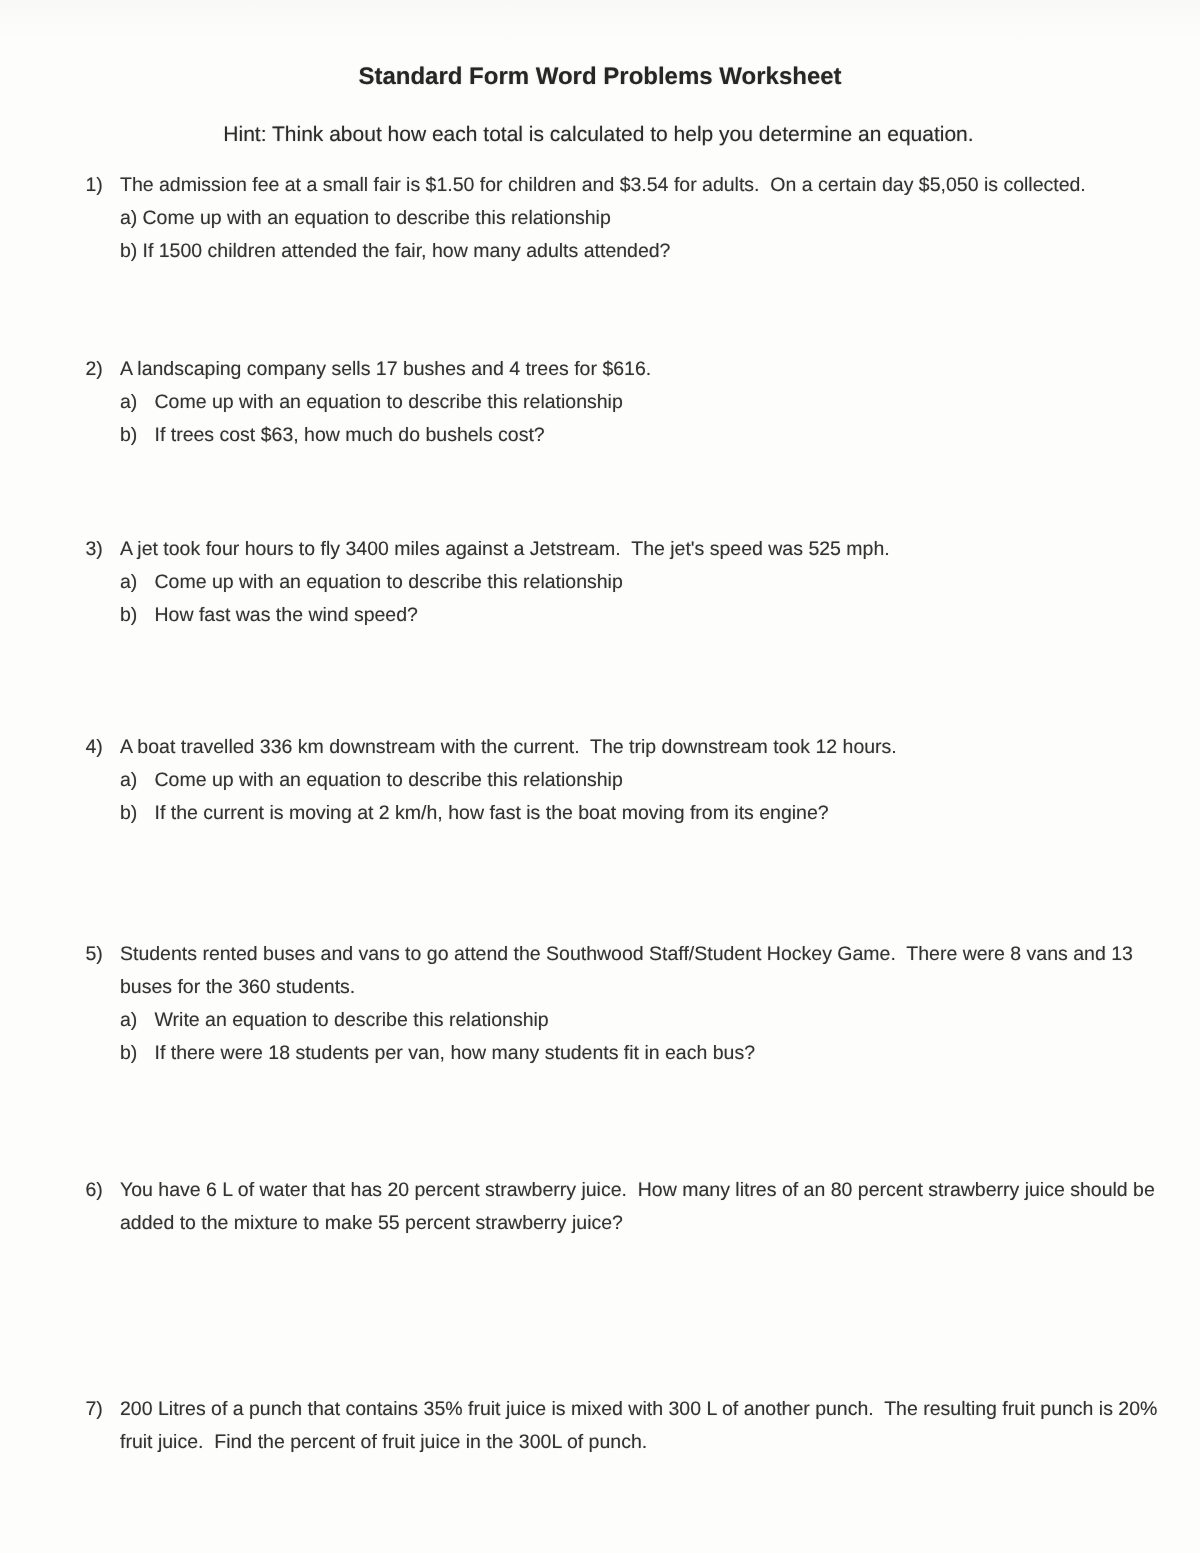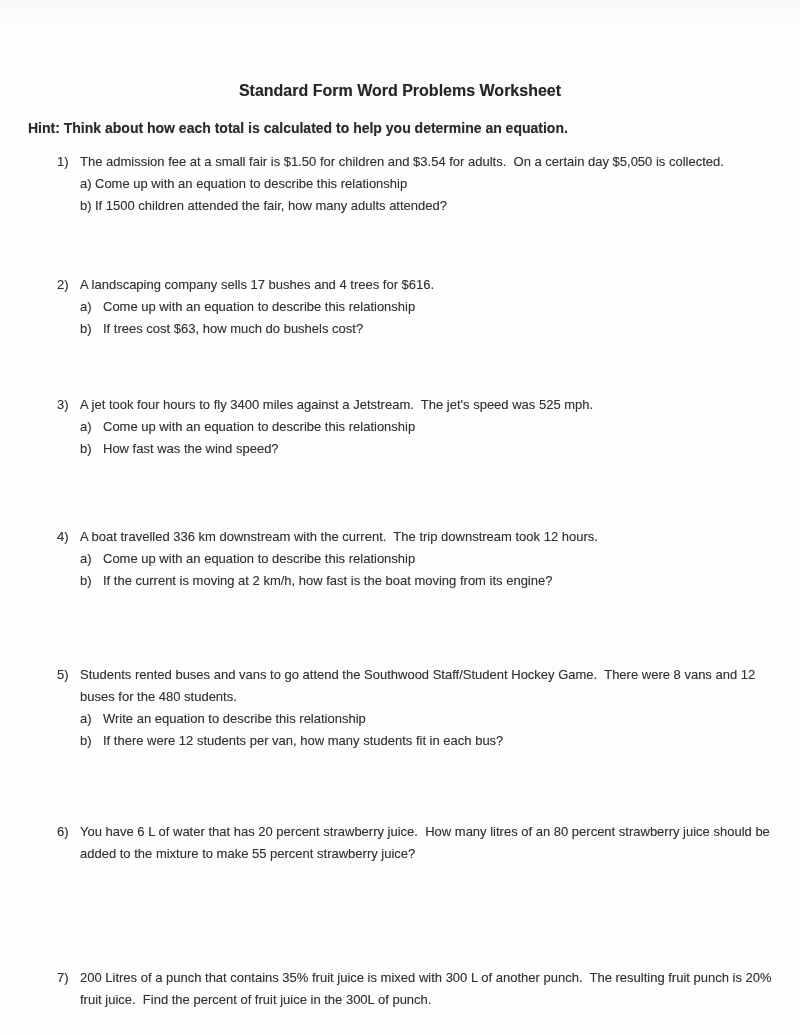--- a/index.html
+++ b/index.html
@@ -11,37 +11,38 @@
     overflow: hidden;
   }
   .page {
     width: 800px; height: 1035px;
     background:
       linear-gradient(180deg, rgba(245,245,244,0.5) 0%, rgba(253,253,252,0) 30px),
       #fdfdfc;
     box-sizing: border-box;
   }
   .doc-title {
-    padding-top: 81px;
+    padding-top: 42px;
     text-align: center;
     font-size: 16px;
     font-weight: bold;
     color: #262626;
     line-height: 20px;
     text-shadow: 0 0 0.8px rgba(50,50,50,0.45);
   }
   .hint {
     margin-top: 19px;
     margin-left: 28px;
     margin-right: 30px;
     font-size: 14px;
-    font-weight: bold;
+    font-weight: normal;
     color: #2b2b2b;
     line-height: 17px;
     text-shadow: 0 0 0.8px rgba(50,50,50,0.45);
+    text-align: center;
   }
   .problems {
     margin-top: 14px;
     font-size: 13px;
     color: #333333;
     text-shadow: 0 0 0.7px rgba(60,60,60,0.4);
   }
   .problem {
     padding-left: 57px;
     padding-right: 22px;
@@ -143,29 +144,29 @@
       </div>
       <div class="prob-part part-gap">
         <span class="part-label">b)</span>
         <span class="part-text">If the current is moving at 2 km/h, how fast is the boat moving from its engine?</span>
       </div>
     </div>
 
     <div class="problem p5">
       <div class="prob-main">
         <span class="prob-num">5)</span>
-        <span class="prob-text">Students rented buses and vans to go attend the Southwood Staff/Student Hockey Game.  There were 8 vans and 12 buses for the 480 students.</span>
+        <span class="prob-text">Students rented buses and vans to go attend the Southwood Staff/Student Hockey Game.  There were 8 vans and 13 buses for the 360 students.</span>
       </div>
       <div class="prob-part part-gap">
         <span class="part-label">a)</span>
         <span class="part-text">Write an equation to describe this relationship</span>
       </div>
       <div class="prob-part part-gap">
         <span class="part-label">b)</span>
-        <span class="part-text">If there were 12 students per van, how many students fit in each bus?</span>
+        <span class="part-text">If there were 18 students per van, how many students fit in each bus?</span>
       </div>
     </div>
 
     <div class="problem p6">
       <div class="prob-main">
         <span class="prob-num">6)</span>
         <span class="prob-text">You have 6 L of water that has 20 percent strawberry juice.  How many litres of an 80 percent strawberry juice should be added to the mixture to make 55 percent strawberry juice?</span>
       </div>
     </div>
 

